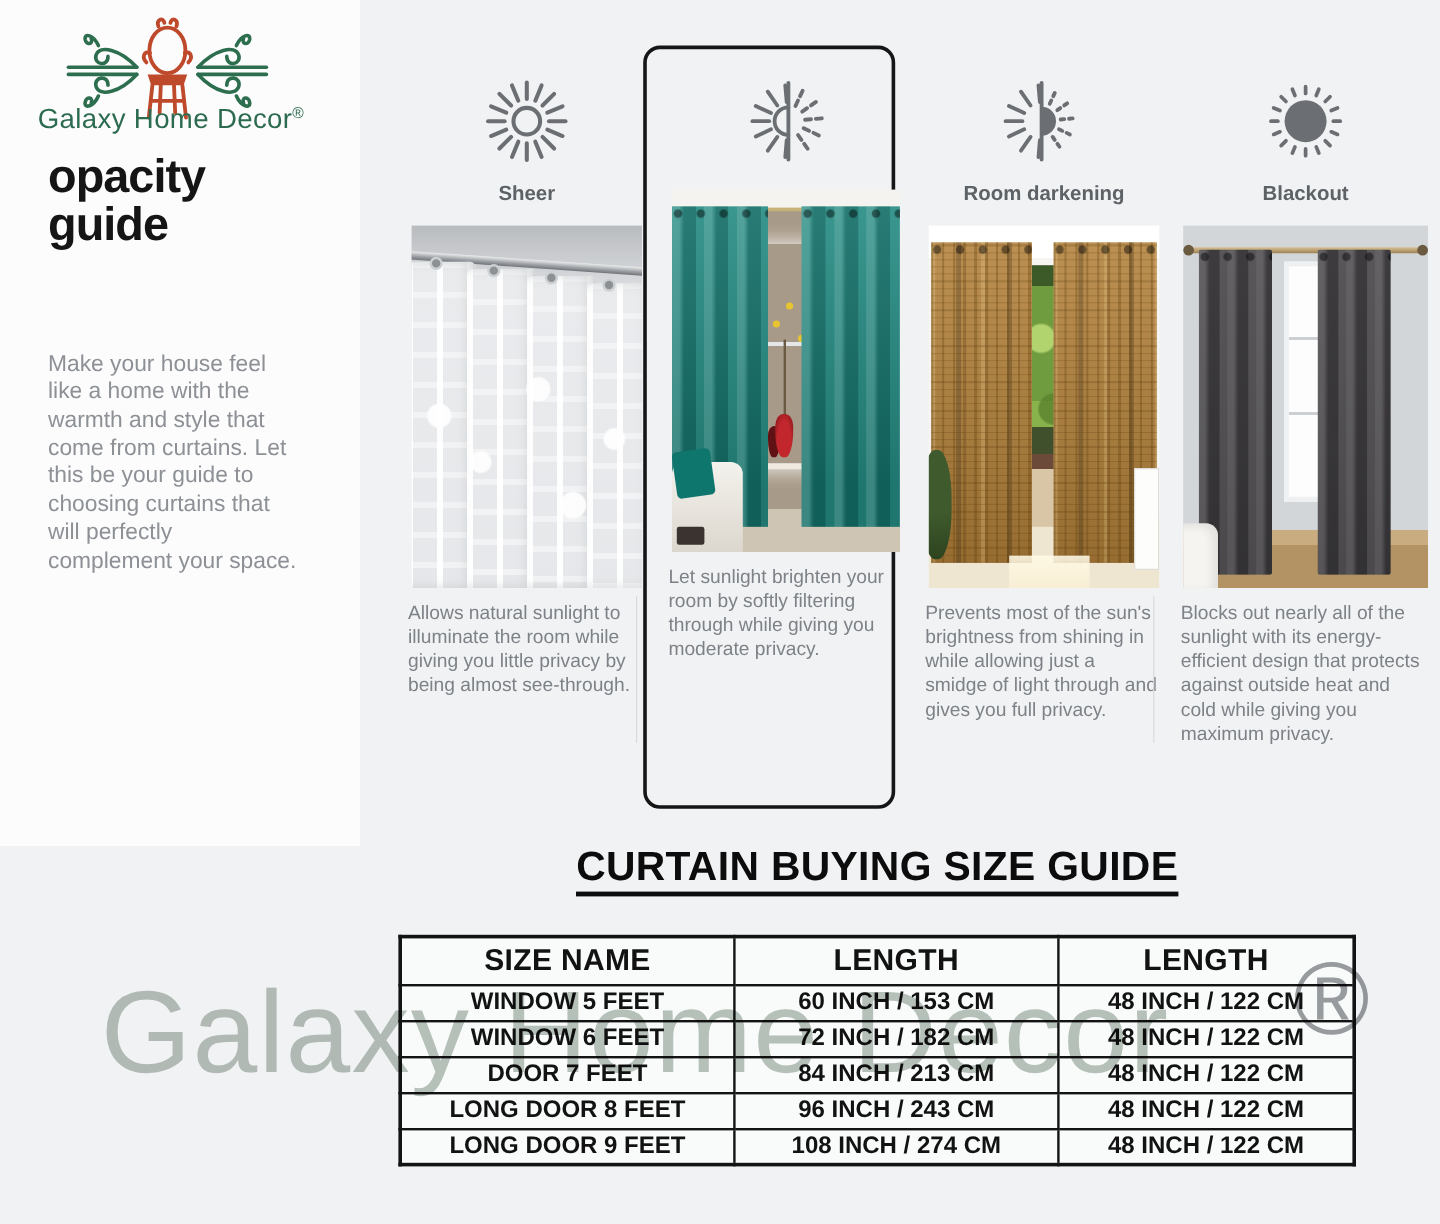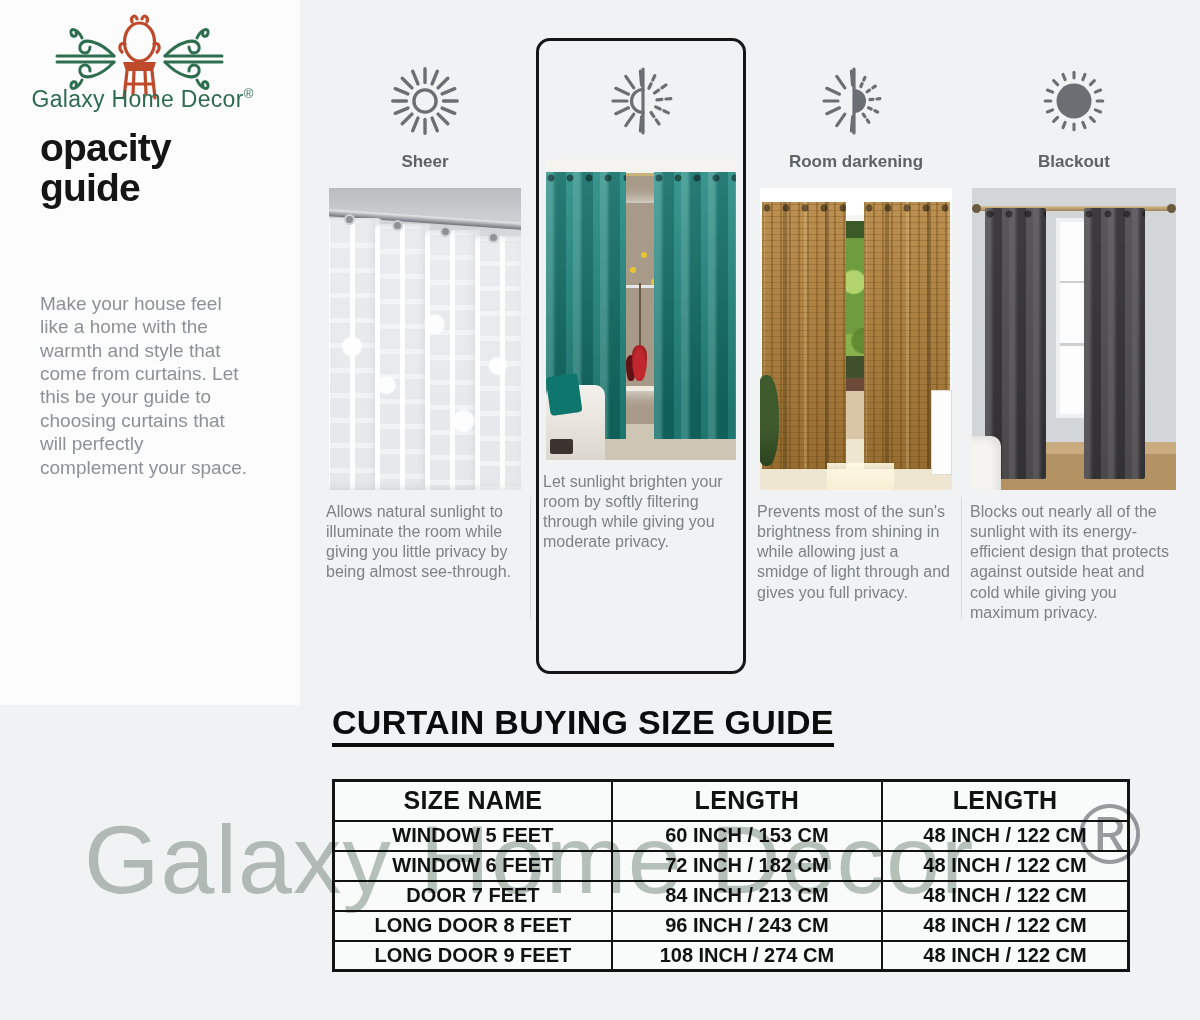--- a/index.html
+++ b/index.html
@@ -12,21 +12,21 @@
   .logo-svg { position:absolute; left:52px; top:14px; }
   .brand-name { position:absolute; left:25px; top:86px; width:235px; text-align:center;
                 font-size:23px; color:#2d6b50; letter-spacing:0.3px; }
   .brand-name sup { font-size:13px; color:#2d6b50; }
   .headline { position:absolute; left:40px; top:128px; font-size:39px; font-weight:800;
               color:#151515; line-height:1.02; letter-spacing:-0.8px; }
   .intro-text { position:absolute; left:40px; top:292px; width:208px; font-size:19px;
                 color:#8d9196; line-height:1.23; }
 
   
-  .col { position:absolute; top:40px; width:202px; }
+  .col { position:absolute; top:40px; width:202px;margin-left:14px; }
   .icon-wrap { height:112px; display:flex; align-items:center; justify-content:center; padding-top:10px; }
   .opt-label { text-align:center; font-size:17px; font-weight:700; color:#5d6266; height:30px; }
   .photo { position:relative; width:192px; height:302px; margin:6px auto 0; overflow:hidden; }
   .desc { margin-top:12px; padding:0 4px 0 2px; font-size:16px; line-height:1.26; color:#7d8287; }
   .highlight-box { position:absolute; left:536px; top:38px; width:210px; height:636px;
                    border:3px solid #161616; border-radius:14px; background:transparent; }
   .v-div { position:absolute; top:497px; width:1px; height:122px; background:#d7d9db; }
 
   
   
@@ -116,21 +116,21 @@
             background-color:#59565a; border-radius:2px;
             background-image:
               repeating-linear-gradient(90deg, rgba(255,255,255,.10) 0 5px, rgba(0,0,0,.26) 9px 17px, rgba(255,255,255,.04) 17px 24px),
               linear-gradient(180deg, rgba(0,0,0,.08), rgba(0,0,0,.24)); }
   .b-curt.left { left:6.5%; width:30%; } .b-curt.right { left:55%; width:30%; }
   .b-chair { position:absolute; left:-3%; bottom:0; width:17%; height:18%;
              background:#f6f4f0; border-radius:10px 10px 0 0;
              box-shadow:inset -5px 3px 7px rgba(0,0,0,.08); }
 
   
-  .size-title { position:absolute; left:332px; top:703px; width:798px; }
+  .size-title { position:absolute; left:332px; top:703px; width:798px; text-align:center; }
   .size-title span { display:inline-block; font-size:34px; font-weight:800; color:#0c0c0c;
                      border-bottom:4px solid #0c0c0c; padding-bottom:1px; letter-spacing:0.3px; }
   table.size-table { position:absolute; left:332px; top:779px; width:798px;
                      border-collapse:collapse; background:rgba(252,253,253,.72); }
   table.size-table th, table.size-table td { border:2px solid #131313; text-align:center;
                      color:#121212; padding:0; }
   table.size-table { border:3px solid #131313;padding-left:47px; }
   table.size-table th { height:40px; font-size:25px; font-weight:800; letter-spacing:0.3px; }
   table.size-table td { height:30px; font-size:20px; font-weight:700; }
 

